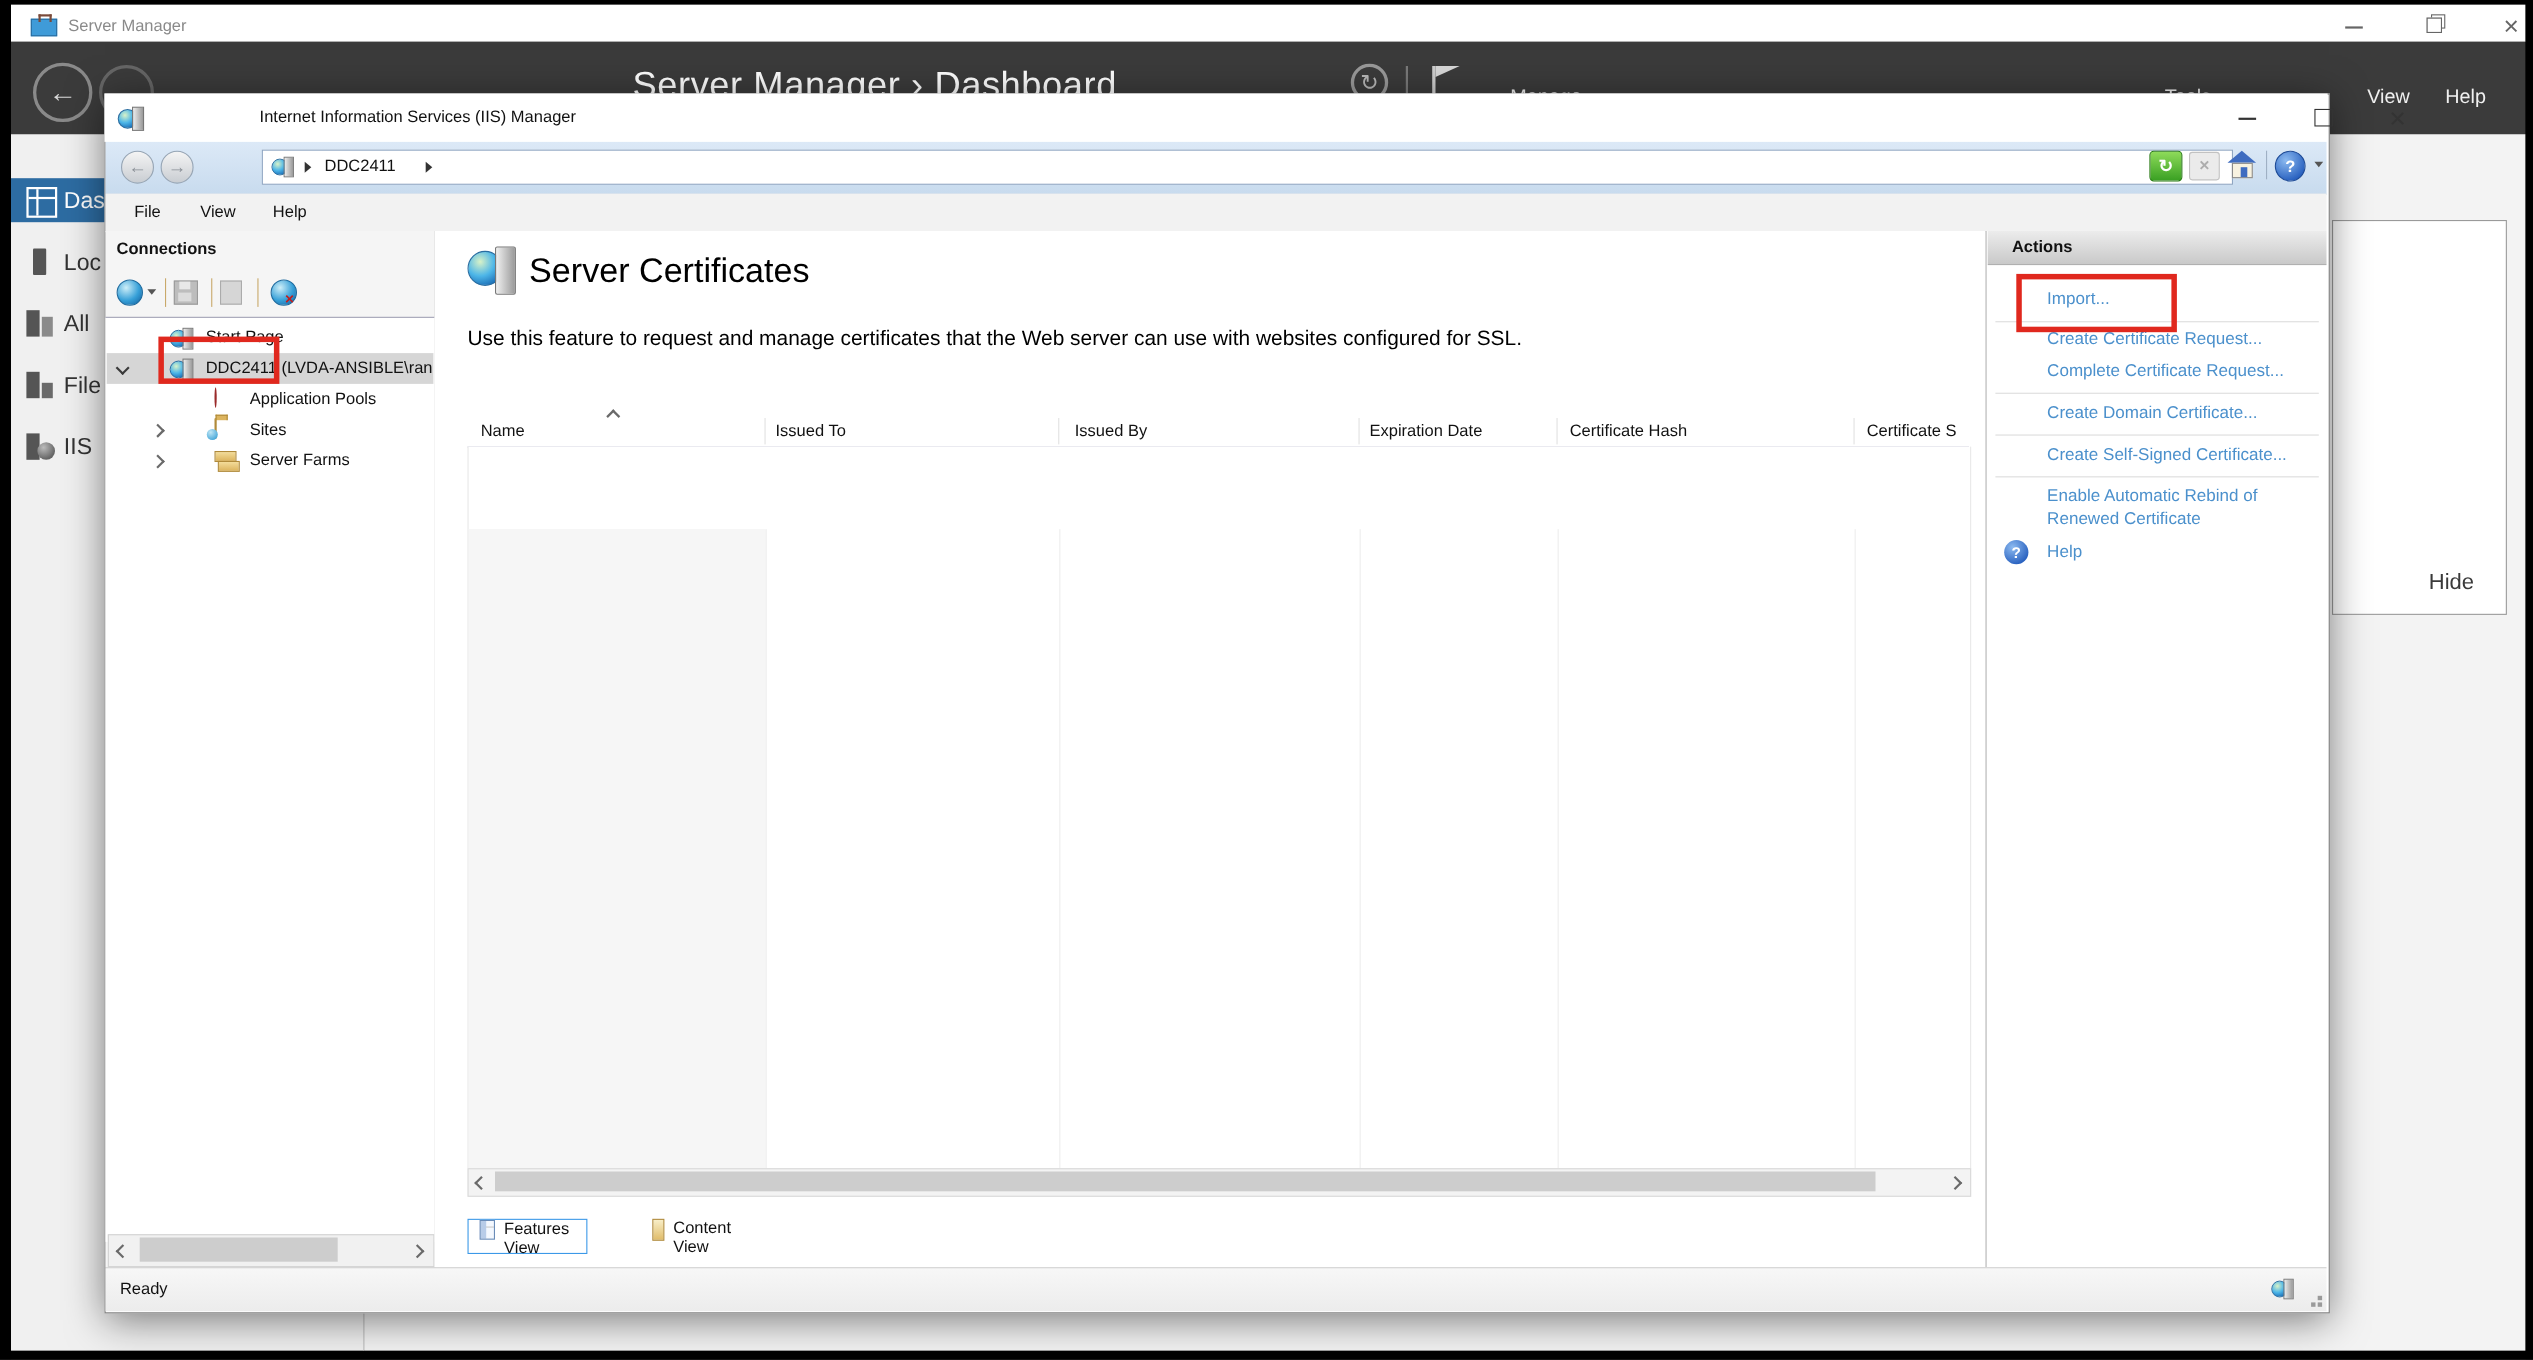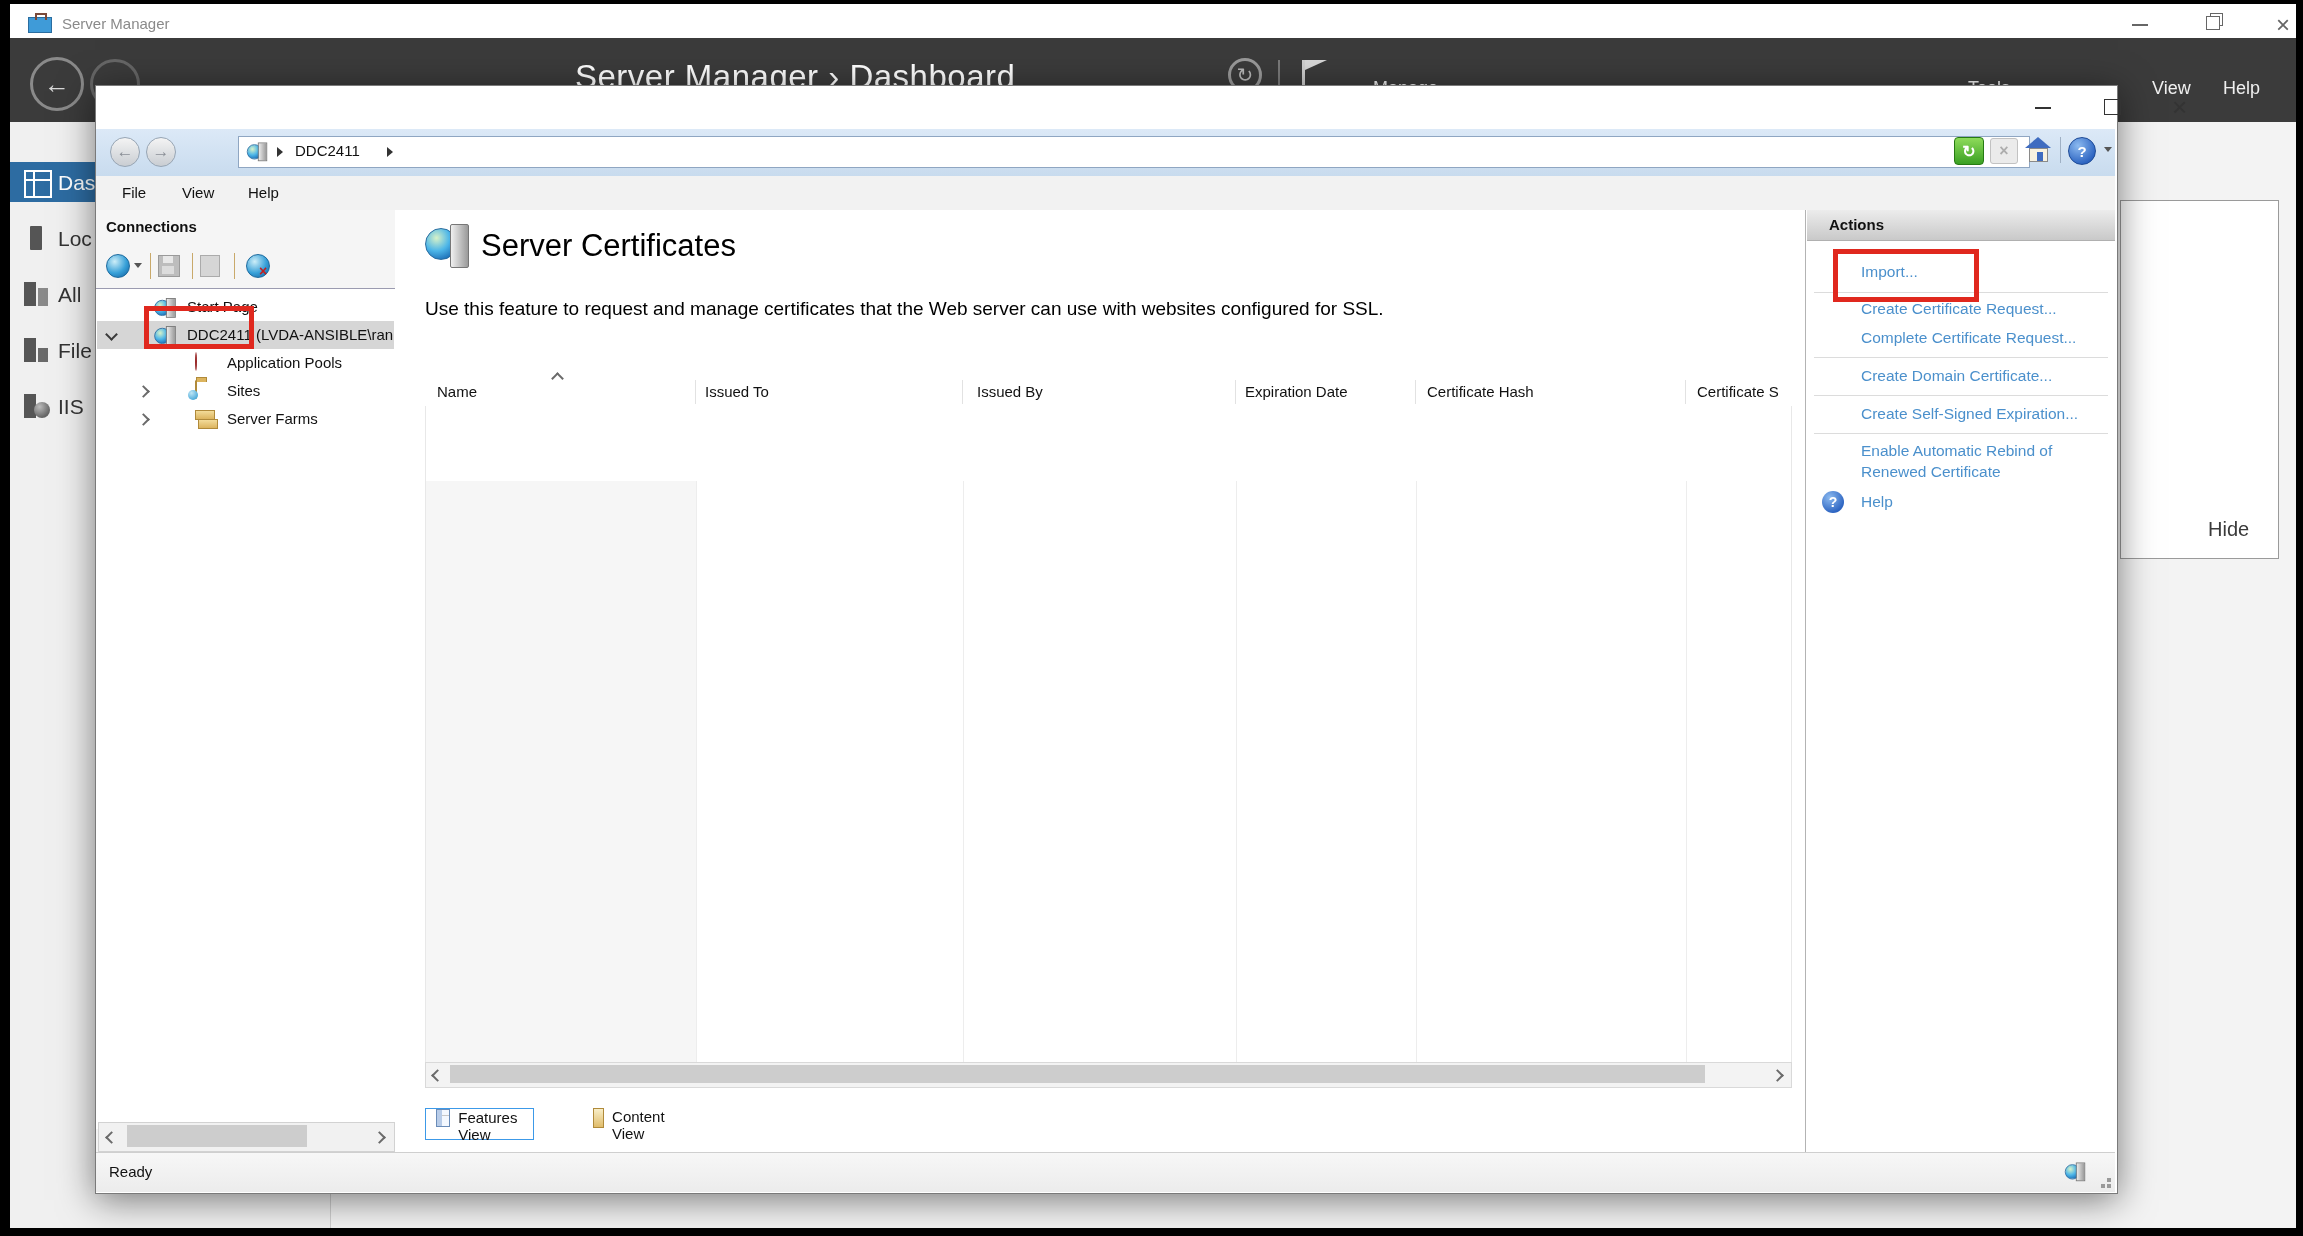--- a/index.html
+++ b/index.html
@@ -224,20 +224,27 @@
       <span class="si icon-iis-side">
           <span class="a"></span>
           <span class="g"></span>
         </span>
       <span class="lbl">IIS</span>
     </div>
   </div>
 
   <div class="abs iis-window"></div>
 
+  <div class="abs iis-titlebar">
+    <span class="mini-iis" style="left:12px;top:12px;">
+        <span class="globe"></span>
+        <span class="srv"></span>
+      </span>
+    <span class="abs iis-title">Internet Information Services (IIS) Manager</span>
+  </div>
   <span class="abs iis-min"></span>
   <span class="abs iis-max"></span>
   <span class="abs iis-close">×</span>
 
   <div class="abs iis-addressbar">
     <span class="addr-circle" style="left:14px;top:8px;">←</span>
     <span class="addr-circle" style="left:50px;top:8px;">→</span>
     <span class="addr-field">
       <span class="mini-iis" style="left:6px;top:4px;transform:scale(.85);">
           <span class="globe"></span>
@@ -379,21 +386,21 @@
     <div class="actions-head">
       <span>Actions</span>
     </div>
     <span class="act-link" style="top:53px;">Import...</span>
     <span class="act-sep" style="top:82px;"></span>
     <span class="act-link" style="top:90px;">Create Certificate Request...</span>
     <span class="act-link" style="top:119px;">Complete Certificate Request...</span>
     <span class="act-sep" style="top:147px;"></span>
     <span class="act-link" style="top:157px;">Create Domain Certificate...</span>
     <span class="act-sep" style="top:185px;"></span>
-    <span class="act-link" style="top:195px;">Create Self-Signed Expiration...</span>
+    <span class="act-link" style="top:195px;">Create Self-Signed Certificate...</span>
     <span class="act-sep" style="top:223px;"></span>
     <span class="act-link wrap" style="top:230px;">Enable Automatic Rebind of Renewed Certificate</span>
     <span class="act-help-ico">?</span>
     <span class="act-link" style="top:283px;">Help</span>
   </div>
 
   <div class="abs statusbar">
     <span class="status-txt">Ready</span>
     <span class="mini-iis" style="right:28px;top:8px;transform:scale(.85);">
         <span class="globe"></span>

